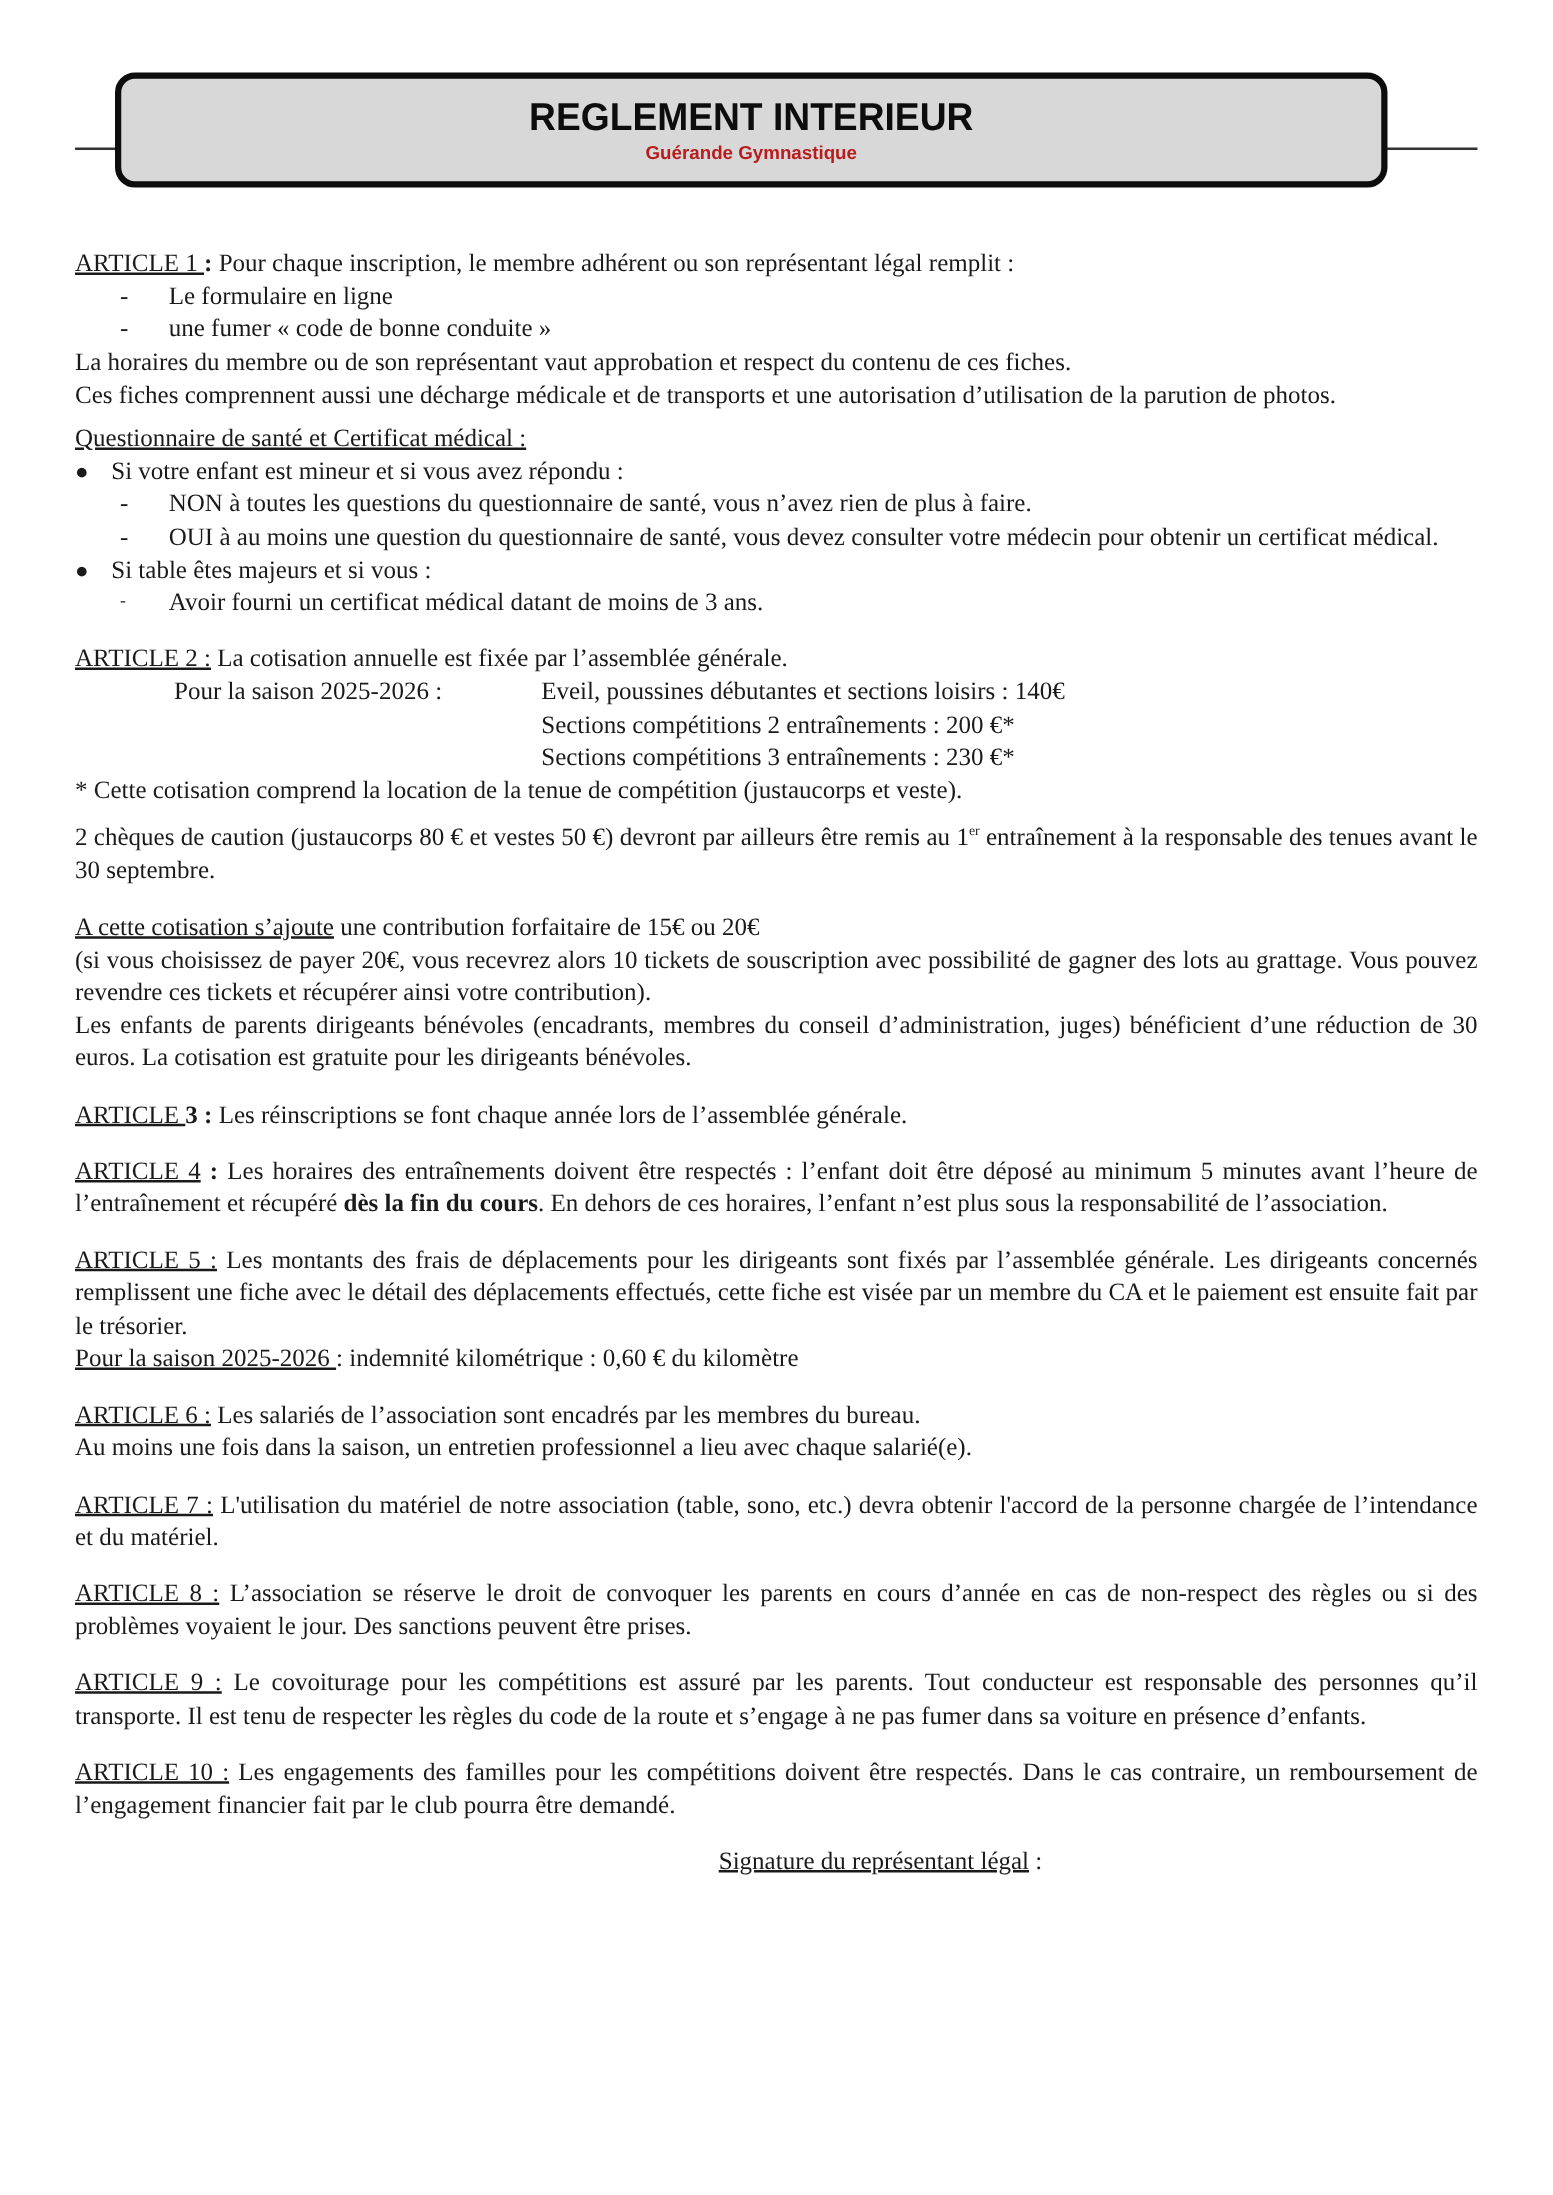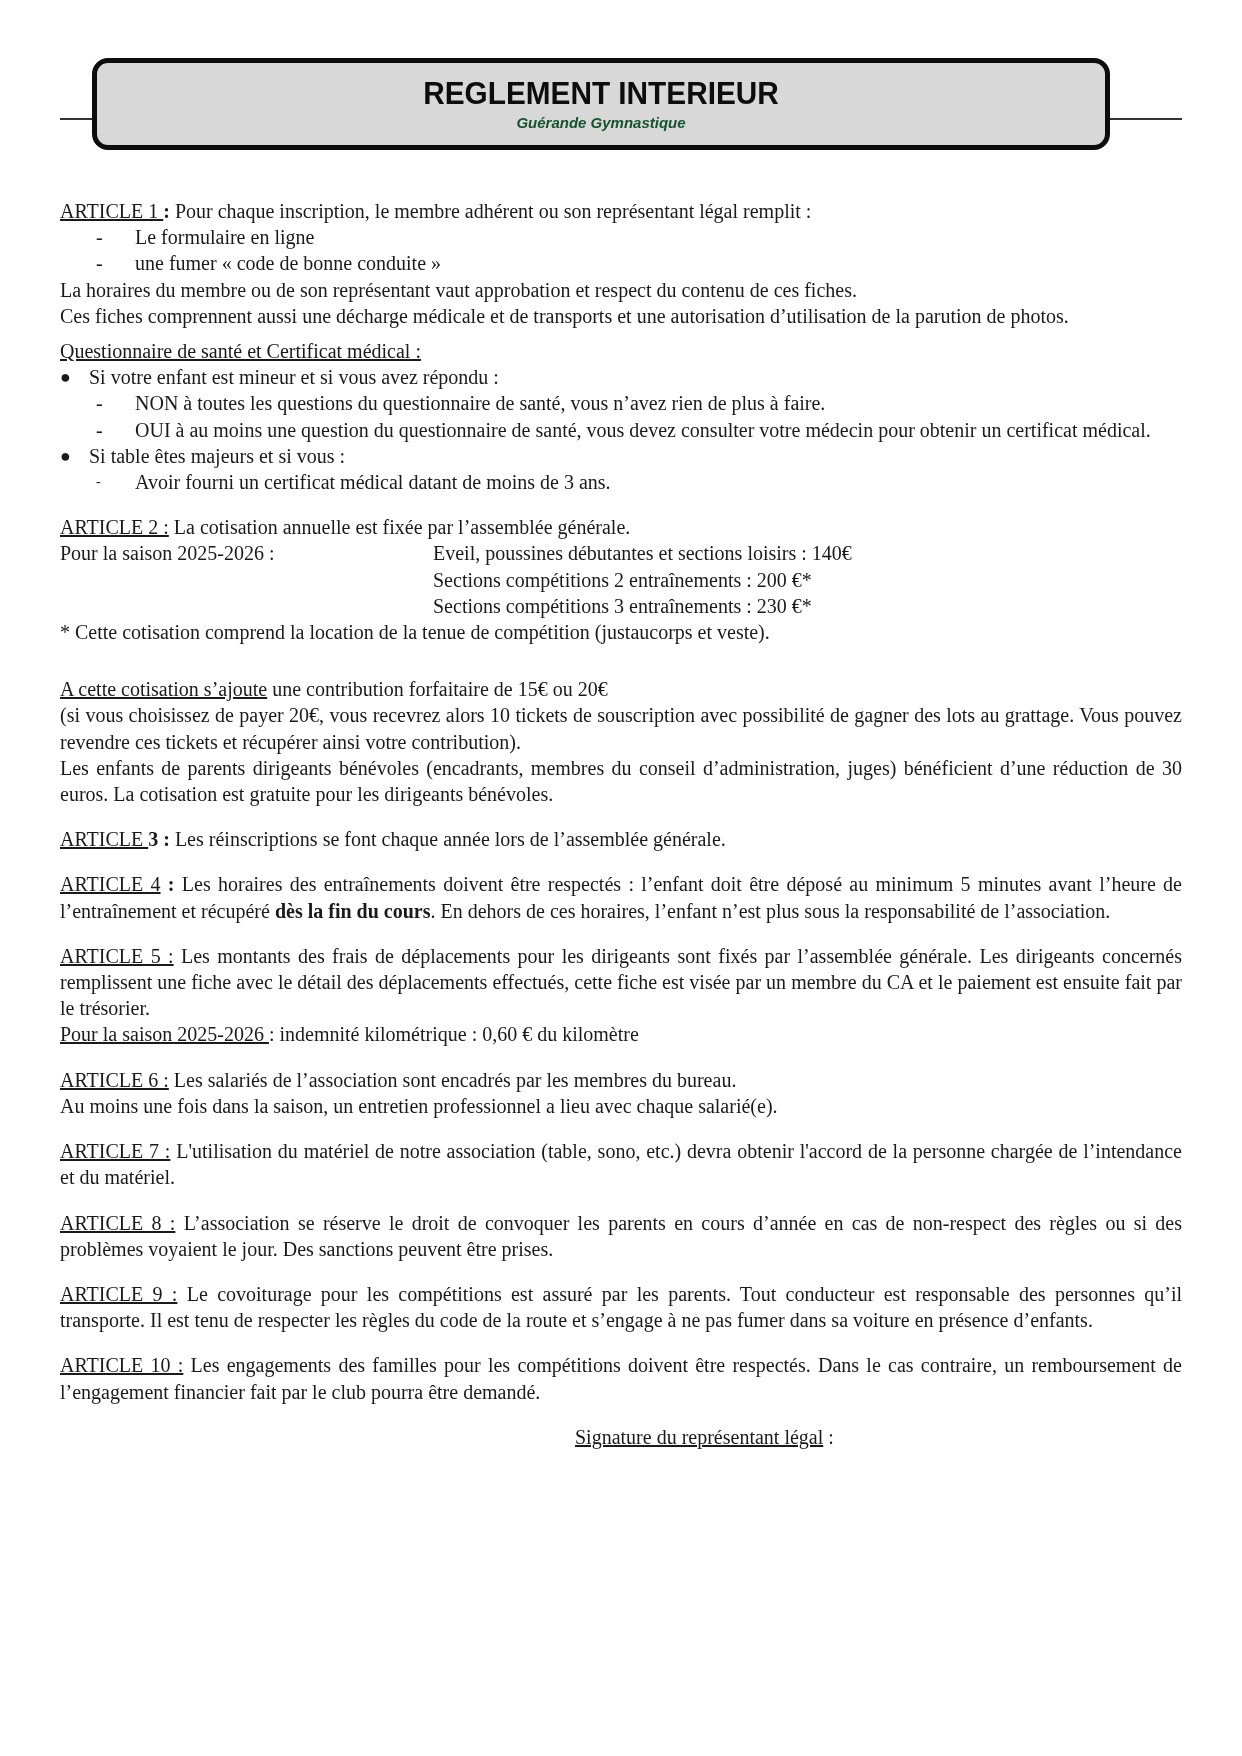--- a/index.html
+++ b/index.html
@@ -49,22 +49,21 @@
       margin-top: 14px;
       line-height: 34px;
       color: #0d0d0d;
       transform: scaleX(0.96);
     }
     .header-subtitle {
       font-weight: bold;
       font-size: 15px;
       line-height: 18px;
       margin-top: 3px;
-      color: #14532d;
-      font-style: italic;
+      color: #b91c1c;
     }
     
     .content {
       position: absolute;
       left: 60px;
       top: 198px;
       width: 1122px;
       font-size: 20px;
       line-height: 26.2px;
     }
@@ -98,20 +97,21 @@
       left: 0;
       top: 0;
       font-size: 18px;
     }
     .tariff-row {
       display: flex;
     }
     .tariff-row .tl {
       width: 373px;
       flex: 0 0 373px;
+      text-align: center;
     }
     .tariff-row .tv { flex: 1; }
     sup { font-size: 11px; line-height: 0; vertical-align: super; }
     .sig {
       padding-left: 515px;
     }
   </style>
 </head>
 <body>
 
@@ -158,20 +158,21 @@
         <span class="tv">Sections compétitions 2 entraînements : 200 €*</span>
       </div>
       <div class="tariff-row">
         <span class="tl"></span>
         <span class="tv">Sections compétitions 3 entraînements : 230 €*</span>
       </div>
       <p>* Cette cotisation comprend la location de la tenue de compétition (justaucorps et veste).</p>
 
       <div class="gap" style="height:12px"></div>
 
+      <p><span>2 chèques de caution (justaucorps 80 € et vestes 50 €) devront par ailleurs être remis au 1</span><sup>er</sup><span> entraînement à la responsable des tenues avant le 30 septembre.</span></p>
 
       <div class="gap"></div>
 
       <p><span class="art-label">A cette cotisation s’ajoute</span><span> une contribution forfaitaire de 15€ ou 20€</span></p>
       <p>(si vous choisissez de payer 20€, vous recevrez alors 10 tickets de souscription avec possibilité de gagner des lots au grattage. Vous pouvez revendre ces tickets et récupérer ainsi votre contribution).</p>
       <p>Les enfants de parents dirigeants bénévoles (encadrants, membres du conseil d’administration, juges) bénéficient d’une réduction de 30 euros. La cotisation est gratuite pour les dirigeants bénévoles.</p>
     </section>
 
     <div class="gap"></div>
 

